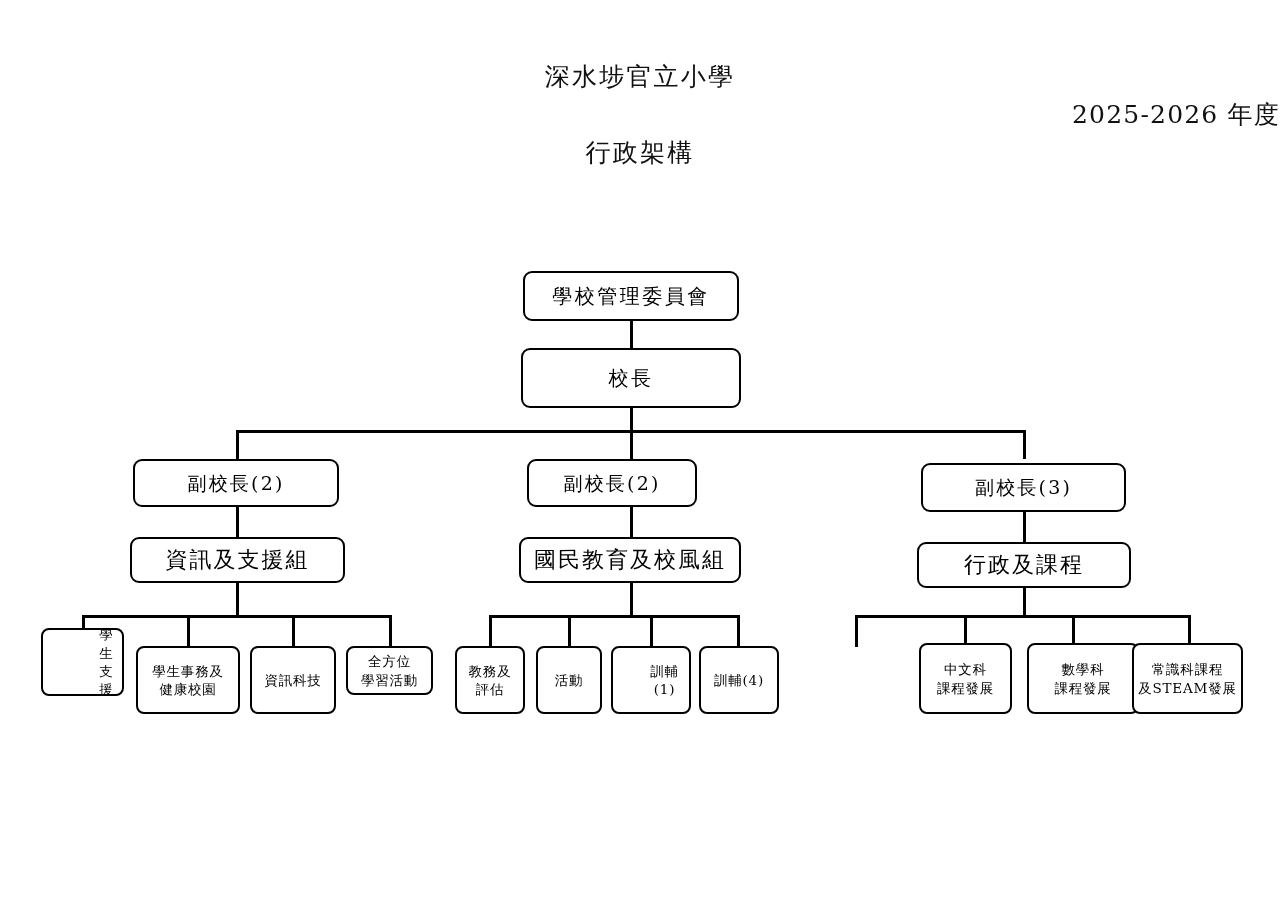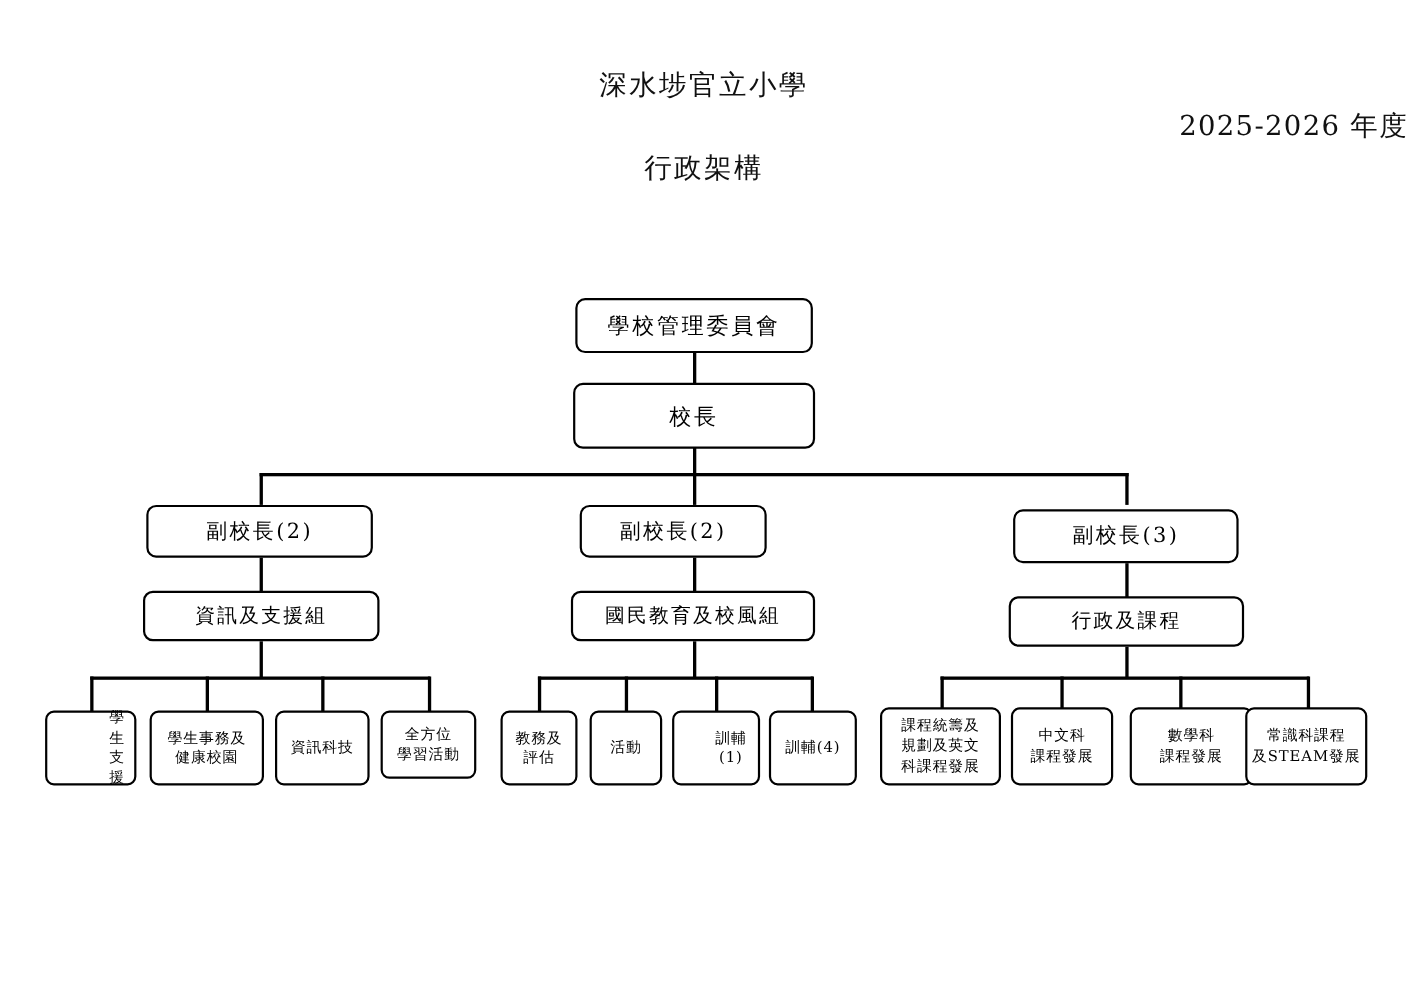--- a/index.html
+++ b/index.html
@@ -50,21 +50,21 @@
   }
   .node .lbl{
     display:block;
     line-height:1.30;
     letter-spacing:1.5px;
     white-space:pre-line;
     padding:0 3px;
   }
   .node.lvl1 .lbl{font-size:20px;letter-spacing:2.5px;}
   .node.lvl2 .lbl{font-size:19px;letter-spacing:2.2px;}
-  .node.lvl3 .lbl{font-size:18px;letter-spacing:2.0px;}
+  .node.lvl3 .lbl{font-size:22px;letter-spacing:2.0px;}
   .node.leaf{border-width:2.6px;border-radius:8px;}
   .node.leaf .lbl{font-size:13.5px;letter-spacing:0.8px;line-height:1.36;}
 
   
   .line{
     position:absolute;
     background:#000000;
     z-index:1;
   }
   .vline{width:2.6px;}
@@ -135,54 +135,49 @@
   <div class="node lvl3" style="left:130px;top:537px;width:215px;height:46px;">
     <span class="lbl">資訊及支援組</span>
   </div>
   <div class="node lvl3" style="left:519px;top:537px;width:222px;height:46px;">
     <span class="lbl">國民教育及校風組</span>
   </div>
   <div class="node lvl3" style="left:917px;top:542px;width:214px;height:46px;">
     <span class="lbl">行政及課程</span>
   </div>
 
-  <div class="node leaf" style="left:41px;top:646px;width:83px;height:68px;padding-left:48px;">
+  <div class="node leaf" style="left:41px;top:628px;width:83px;height:68px;padding-left:48px;">
     <span class="lbl">學生支援</span>
   </div>
   <div class="node leaf" style="left:136px;top:646px;width:104px;height:68px;">
     <span class="lbl">學生事務及
 健康校園</span>
   </div>
   <div class="node leaf" style="left:250px;top:646px;width:86px;height:68px;align-items:center;">
     <span class="lbl">資訊科技</span>
   </div>
-  <div class="node leaf" style="left:346px;top:646px;width:87px;height:62px;">
+  <div class="node leaf" style="left:346px;top:646px;width:87px;height:49px;">
     <span class="lbl">全方位
 學習活動</span>
   </div>
 
   <div class="node leaf" style="left:455px;top:646px;width:70px;height:68px;">
     <span class="lbl">教務及
 評估</span>
   </div>
   <div class="node leaf" style="left:536px;top:646px;width:66px;height:68px;">
     <span class="lbl">活動</span>
   </div>
   <div class="node leaf" style="left:611px;top:646px;width:80px;height:68px;padding-left:27px;">
     <span class="lbl">訓輔(1)</span>
   </div>
   <div class="node leaf" style="left:699px;top:646px;width:80px;height:68px;">
     <span class="lbl">訓輔(4)</span>
   </div>
 
-  <div class="node leaf" style="left:800px;top:643px;width:110px;height:71px;">
-    <span class="lbl">課程統籌及
-規劃及英文
-科課程發展</span>
-  </div>
   <div class="node leaf" style="left:919px;top:643px;width:93px;height:71px;">
     <span class="lbl">中文科
 課程發展</span>
   </div>
   <div class="node leaf" style="left:1027px;top:643px;width:112px;height:71px;">
     <span class="lbl">數學科
 課程發展</span>
   </div>
   <div class="node leaf" style="left:1132px;top:643px;width:111px;height:71px;">
     <span class="lbl">常識科課程

